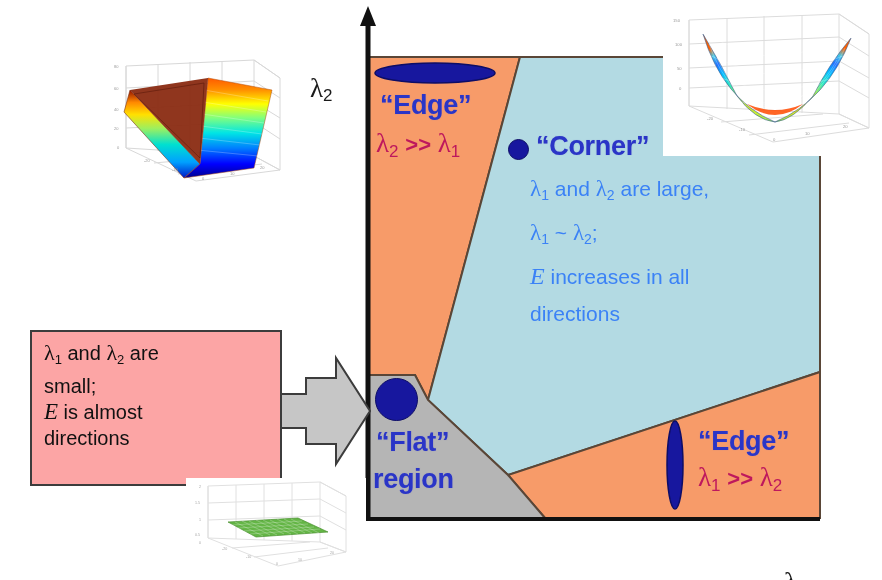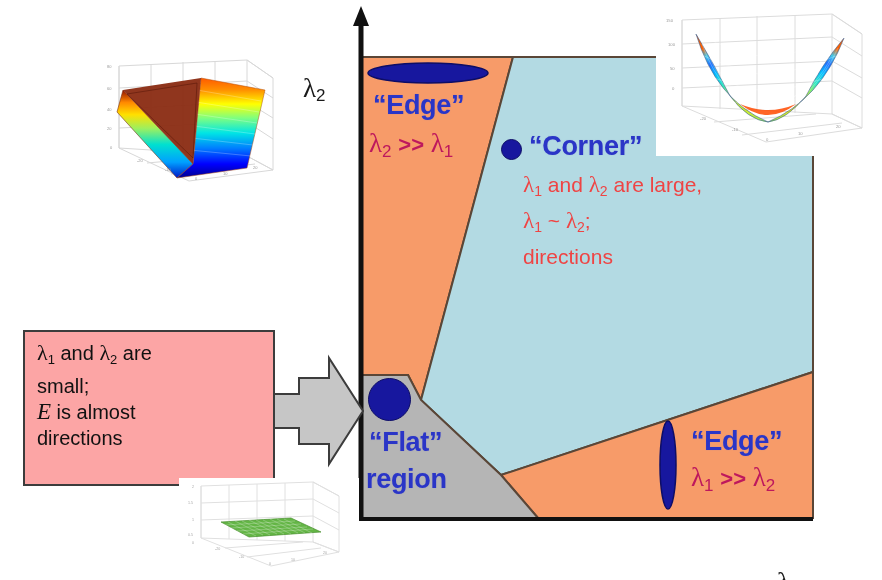--- a/index.html
+++ b/index.html
@@ -3,21 +3,21 @@
 <meta charset="utf-8">
 <style>
   html,body{margin:0;padding:0;}
   body{
     width:882px;height:580px;
     background:#ffffff;
     font-family:"Liberation Sans",sans-serif;
     position:relative;
     overflow:hidden;
   }
-  #stage{position:absolute;left:1px;top:0;width:716px;height:580px;}
+  #stage{position:absolute;left:8px;top:0;width:716px;height:580px;}
 
   .abs{position:absolute;}
 
   
   .axis-label{
     font-size:27px;
     color:#1a1a1a;
     font-family:"Liberation Serif",serif;
     white-space:nowrap;
   }
@@ -36,22 +36,22 @@
     font-size:27px;
     color:#be185d;
     font-family:"Liberation Serif",serif;
     white-space:nowrap;
   }
   .lam-expr sub{font-size:17px;vertical-align:-5px;font-family:"Liberation Sans",sans-serif;}
   .lam-expr .gt{font-family:"Liberation Sans",sans-serif;font-weight:bold;font-size:22px;}
 
   .body-text{
     font-size:21px;
-    color:#ef4444;
-    line-height:29px;
+    color:#3b82f6;
+    line-height:37px;
     white-space:nowrap;
   }
   .body-text .lam{font-family:"Liberation Serif",serif;font-size:23px;}
   .body-text sub{font-size:14px;vertical-align:-4px;}
   .body-text .ital{font-style:italic;font-family:"Liberation Serif",serif;font-size:24px;}
 
   
   #callout-box{
     left:22px;top:330px;width:252px;height:156px;
     background:#fca5a5;
@@ -112,20 +112,23 @@
   <div class="abs blue-dot" style="left:500px;top:139px;width:19px;height:19px;"></div>
 
   <div class="abs quote-label" style="left:528px;top:131px;text-align:right;">“Corner”</div>
 
   <div class="abs body-text" style="left:522px;top:170px;">
     <div>
       <span class="lam">λ</span><sub>1</sub><span> and </span><span class="lam">λ</span><sub>2</sub><span> are large,</span>
     </div>
     <div>
       <span class="lam">λ</span><sub>1</sub><span> ~ </span><span class="lam">λ</span><sub>2</sub><span>;</span>
+    </div>
+    <div>
+      <span class="ital">E</span><span> increases in all</span>
     </div>
     <div>directions</div>
   </div>
 
   <svg class="abs" style="left:655px;top:420px;" width="24" height="90">
     <ellipse cx="12" cy="45" rx="8" ry="44" fill="#17179e" stroke="#0d0d66" stroke-width="1.5"></ellipse>
   </svg>
 
   <div class="abs quote-label" style="left:690px;top:426px;">“Edge”</div>
 

